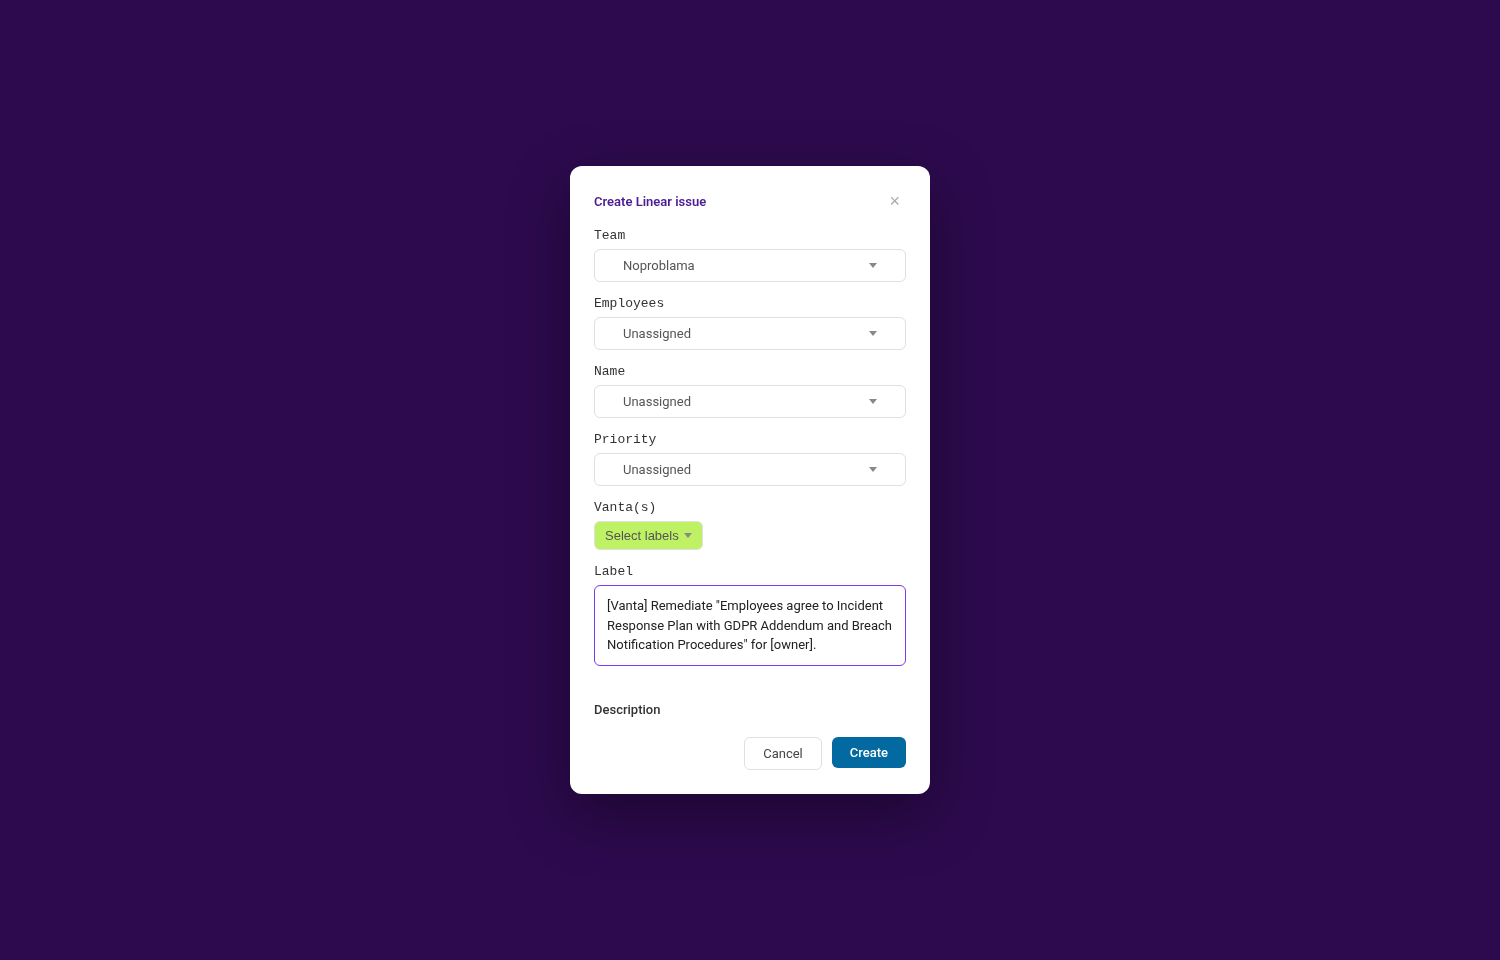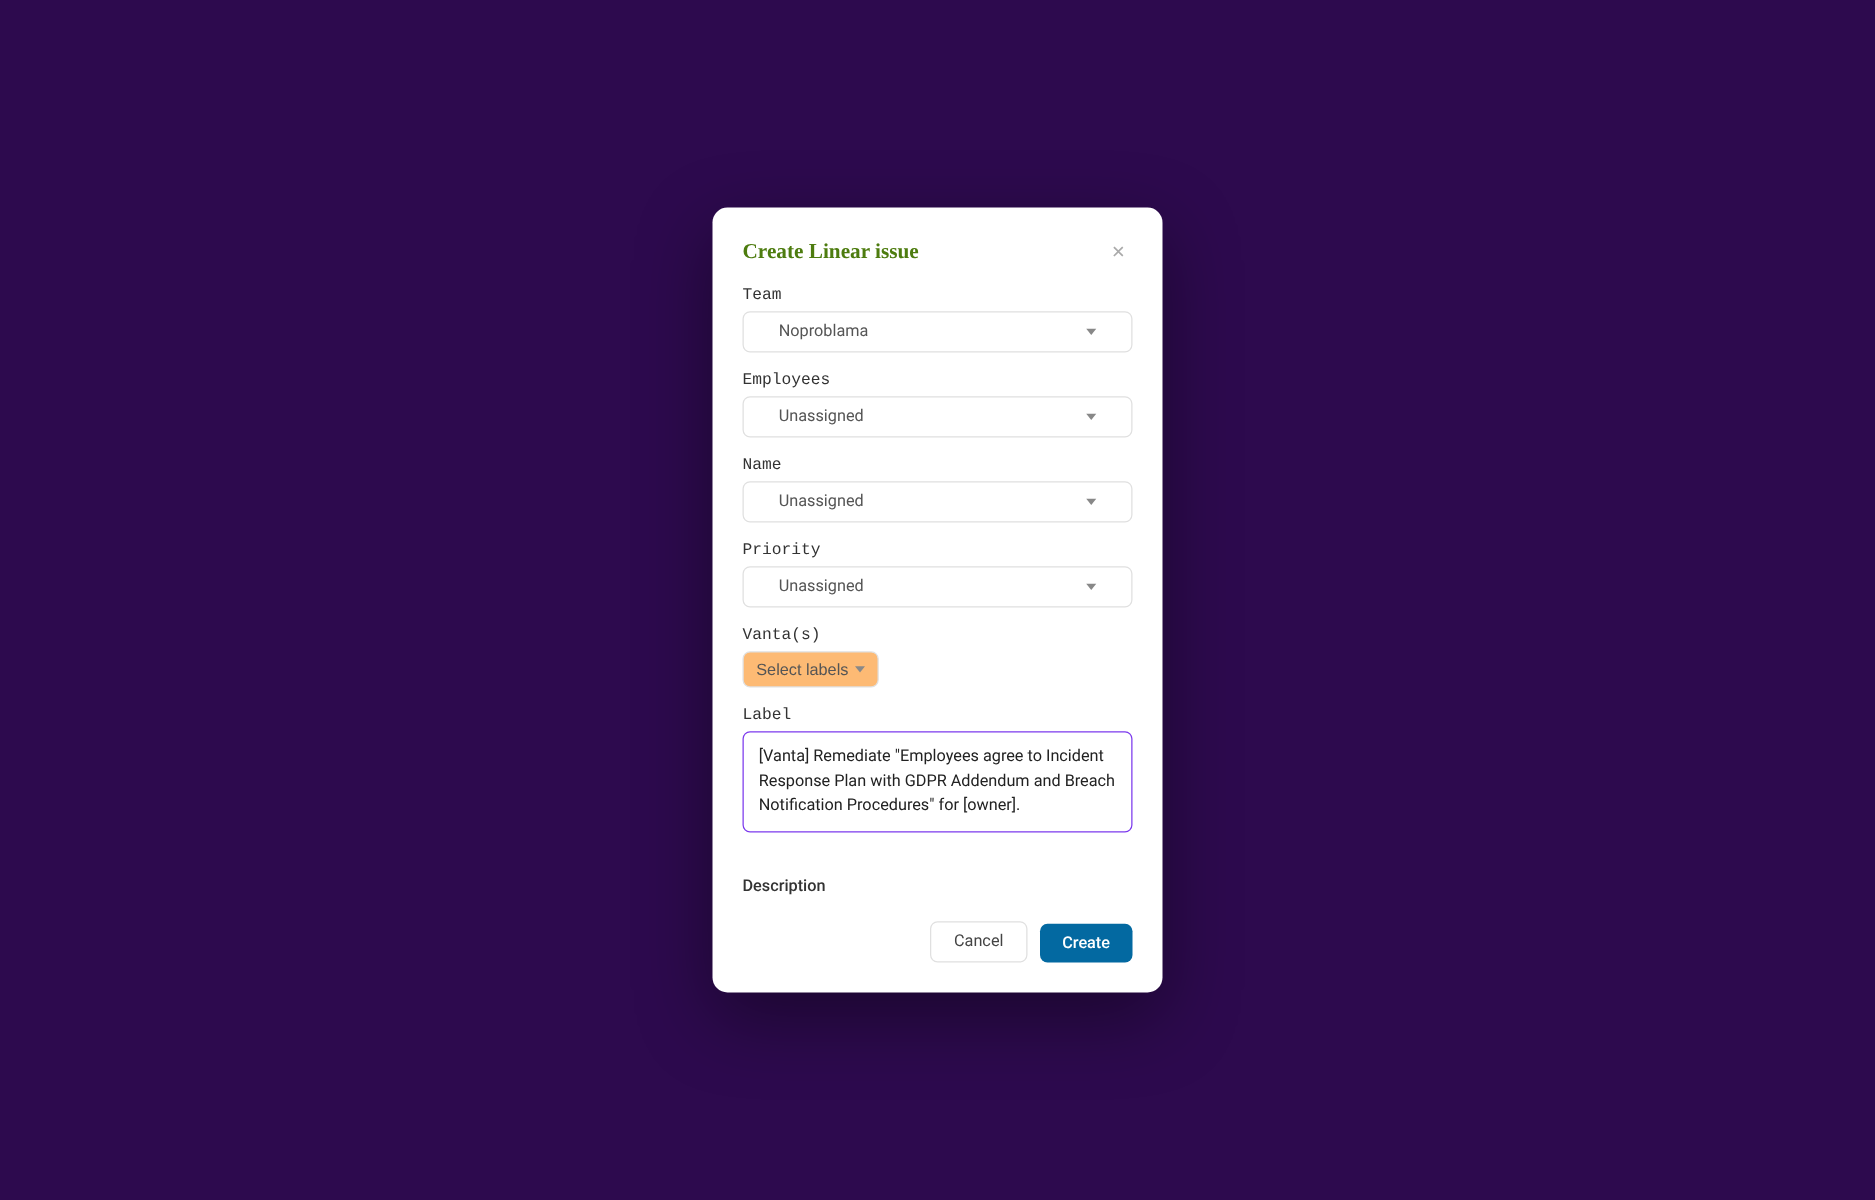--- a/index.html
+++ b/index.html
@@ -36,24 +36,23 @@
     }
 
     .modal-header {
       display: flex;
       align-items: center;
       justify-content: space-between;
       margin-bottom: 16px;
     }
 
     .modal-title {
-      font-size: 17px;
+      font-size: 13px;
       font-weight: 600;
-      color: #4d7c0f;
-      font-family: Liberation Serif, serif;
+      color: #4c1d95;
     }
 
     .close-btn {
       background: none;
       border: none;
       cursor: pointer;
       color: #aaa;
       font-size: 18px;
       line-height: 1;
       padding: 2px 6px;
@@ -132,21 +131,21 @@
       display: inline-block;
       flex-shrink: 0;
     }
 
     .labels-btn {
       border: 1px solid #e0e0e0;
       border-radius: 6px;
       padding: 6px 10px;
       font-size: 13px;
       color: #555;
-      background: #fdba74;
+      background: #bef264;
       display: inline-flex;
       align-items: center;
       gap: 5px;
       cursor: pointer;
     }
 
     .name-textarea {
       width: 100%;
       border: 1.5px solid #7c3aed;
       border-radius: 6px;
@@ -164,21 +163,21 @@
       font-size: 13px;
       font-weight: 500;
       color: #333;
       display: block;
       margin-bottom: 4px;
       margin-top: 32px;
     }
 
     .modal-footer {
       display: flex;
-      align-items: flex-end;
+      align-items: flex-start;
       justify-content: flex-end;
       gap: 10px;
       margin-top: 20px;
     }
 
     .cancel-btn {
       background: none;
       border: 1px solid #e0e0e0;
       border-radius: 6px;
       padding: 8px 18px;

